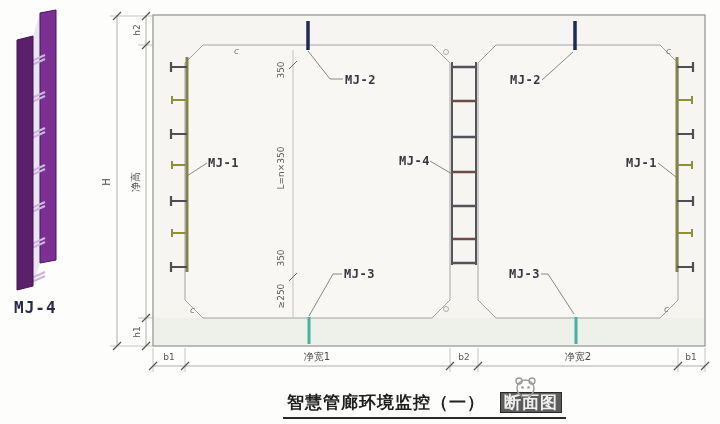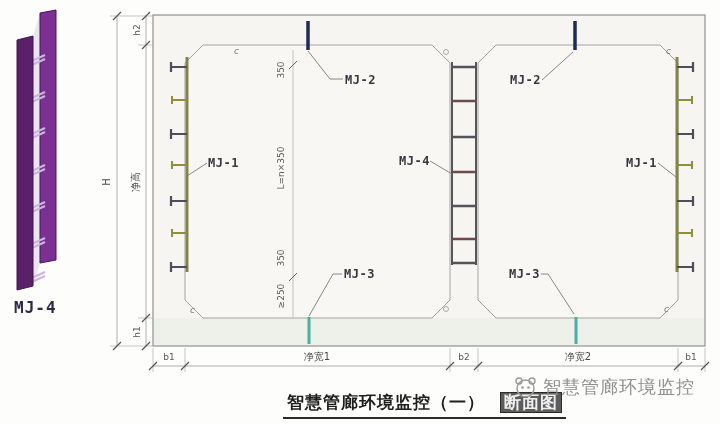--- a/index.html
+++ b/index.html
@@ -158,14 +158,13 @@
 </div>
 
 <div class="watermark">
   <svg class="wm-logo" width="26" height="26" viewBox="0 0 26 26">
     <circle cx="7" cy="7" r="3" fill="none" stroke="#9a9a9a" stroke-width="1.4"></circle>
     <circle cx="20" cy="7" r="3" fill="none" stroke="#9a9a9a" stroke-width="1.4"></circle>
     <circle cx="13.5" cy="14.5" r="8.5" fill="none" stroke="#9a9a9a" stroke-width="1.5"></circle>
     <circle cx="10.5" cy="13.5" r="1.3" fill="#9a9a9a"></circle>
     <circle cx="16.5" cy="13.5" r="1.3" fill="#9a9a9a"></circle>
   </svg>
-  <span>智慧管廊环境监控</span>
 </div>
 
 </body></html>

